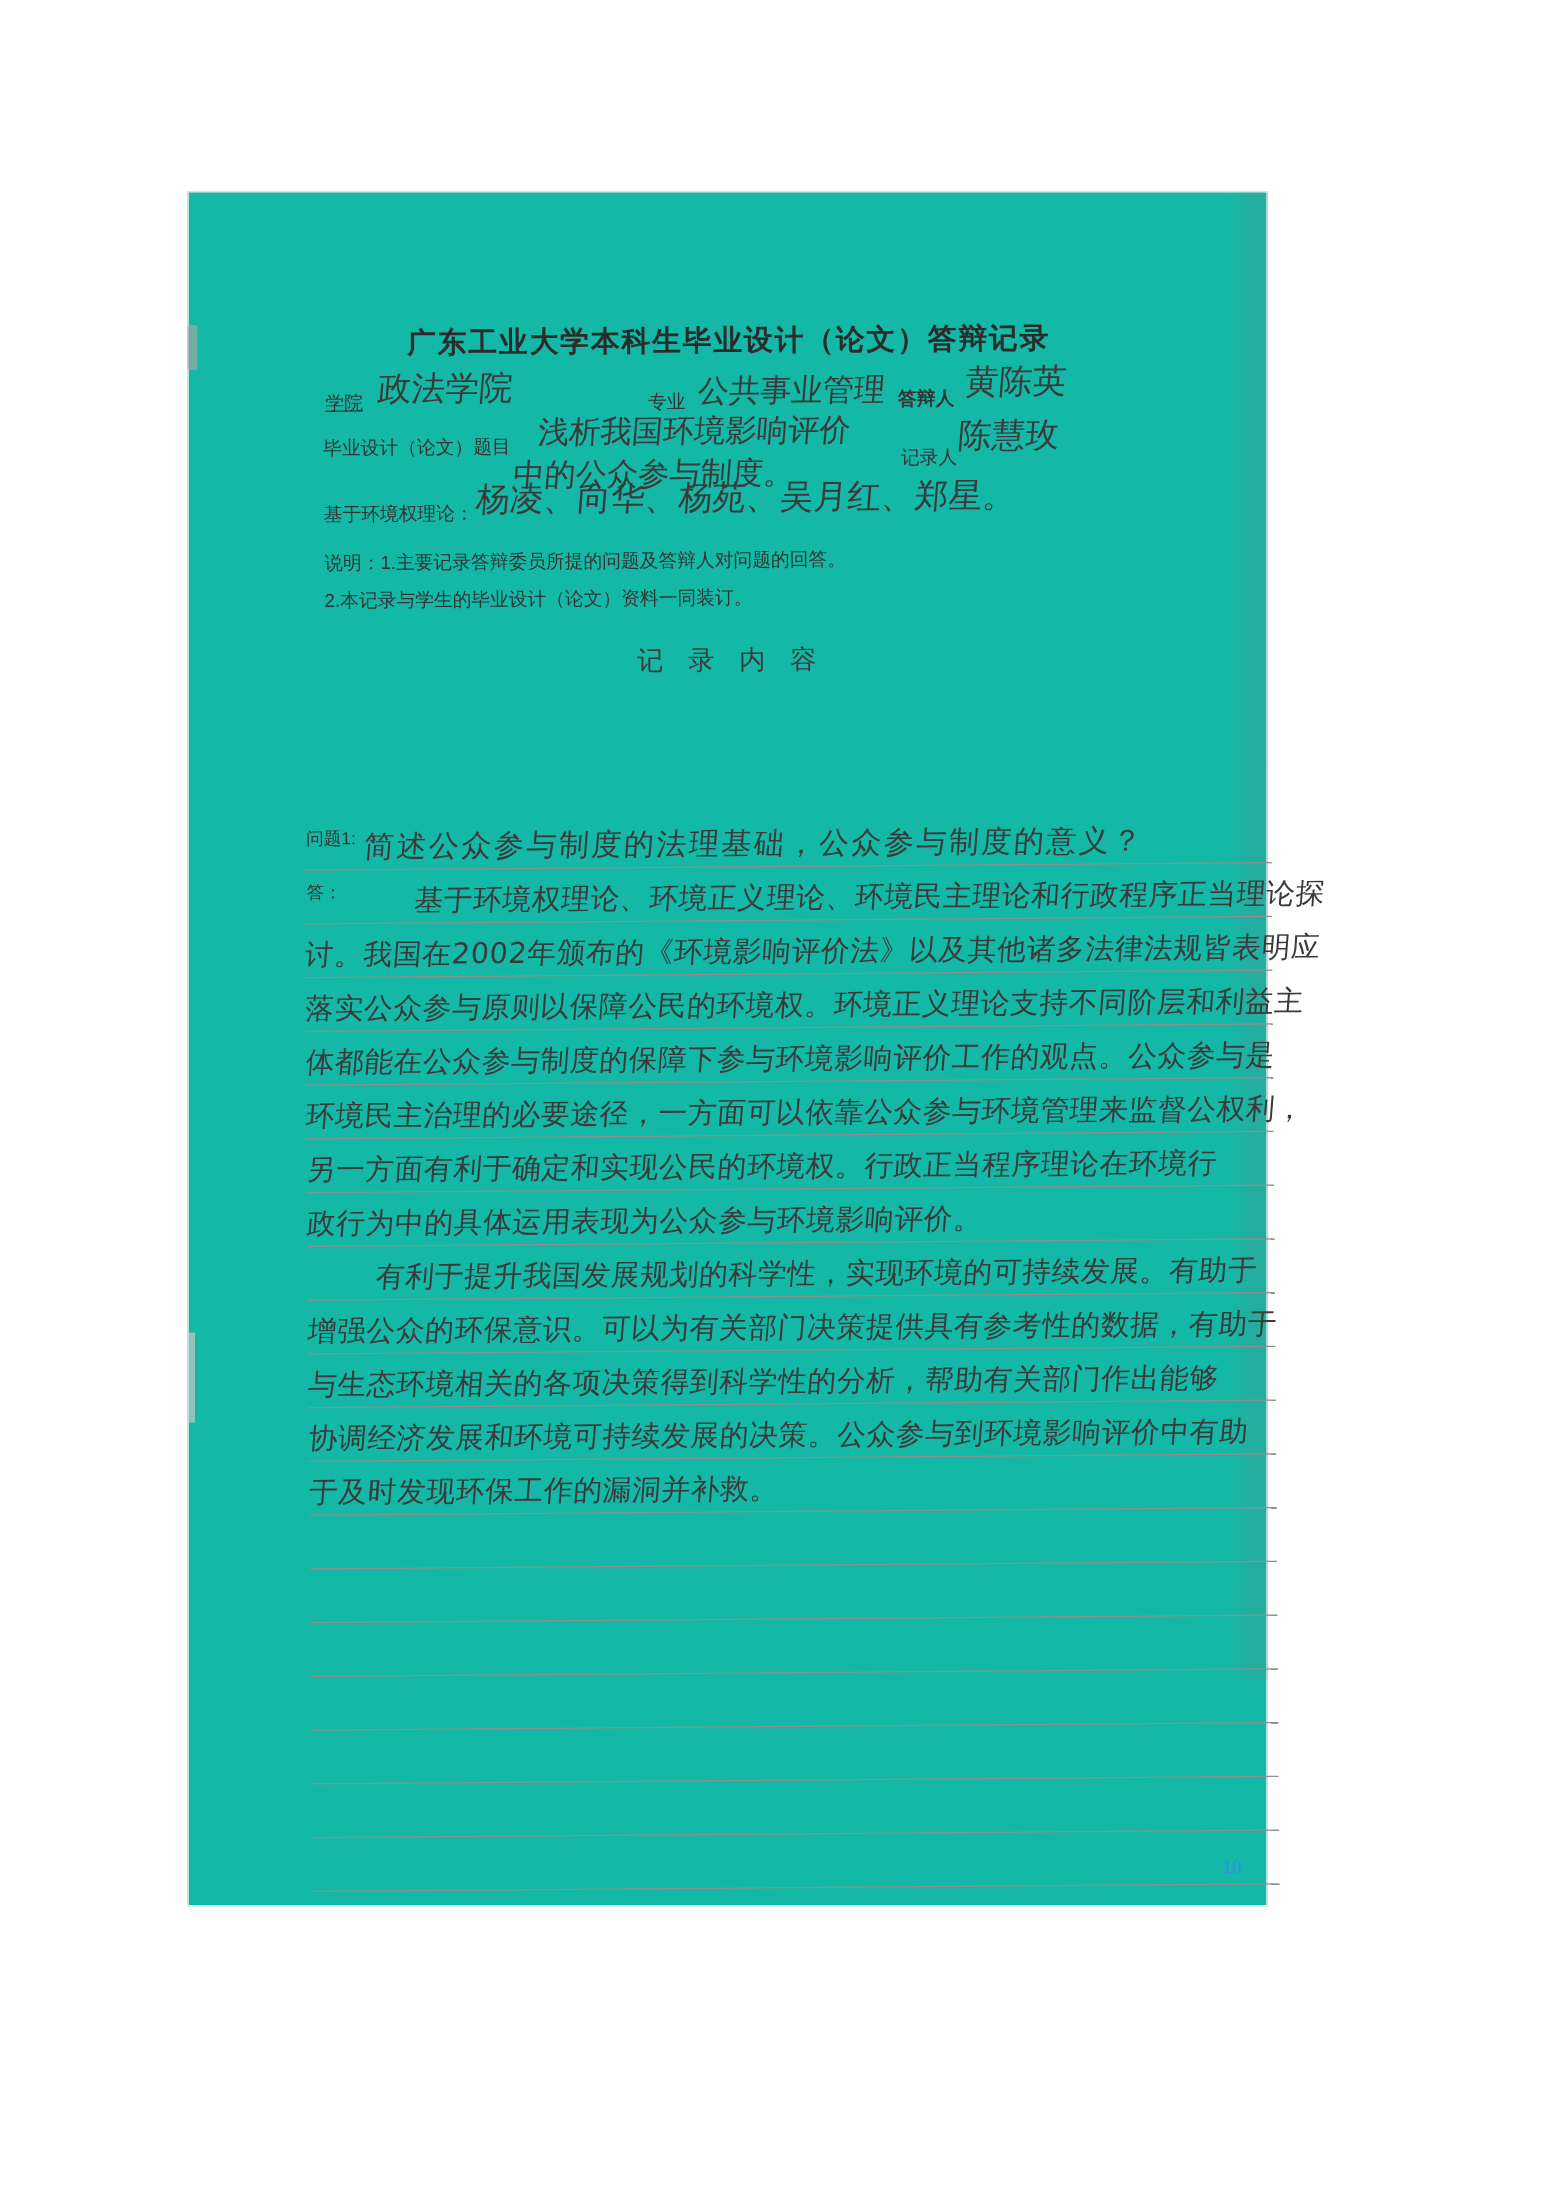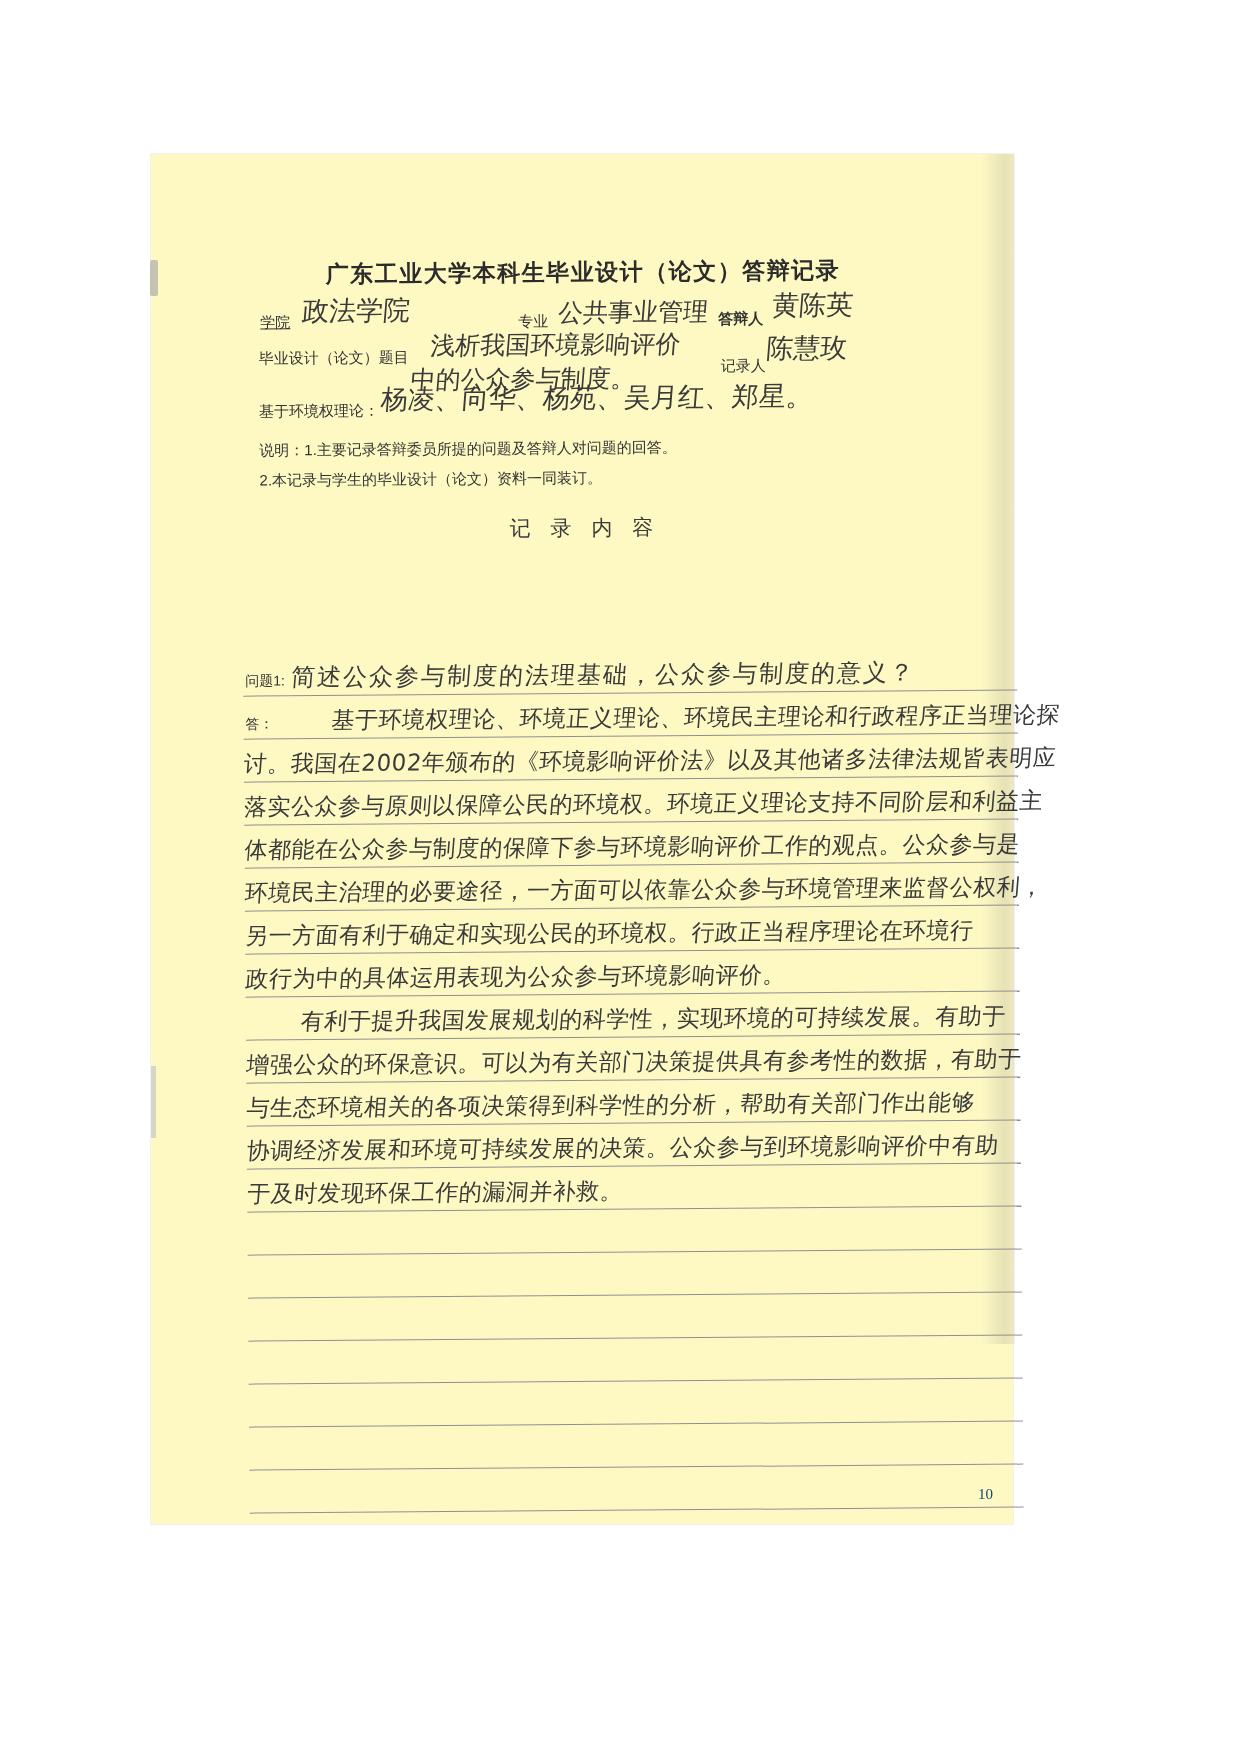--- a/index.html
+++ b/index.html
@@ -3,21 +3,21 @@
 <meta charset="utf-8">
 <style>
   html,body { margin:0; padding:0; background:#ffffff; }
   .canvas {
     position:relative; width:1240px; height:1754px;
     background:#ffffff; overflow:hidden;
     font-family:"Liberation Sans", sans-serif;
   }
   .scan {
     position:absolute; left:150px; top:153px; width:862px; height:1370px;
-    background:#fef9c3;
+    background:#14b8a6;
     border:1px solid #f1f1f1;
   }
   .tilt { position:absolute; left:0; top:0; width:100%; height:100%;
     transform:rotate(-0.45deg); transform-origin:50% 0; }
   
   .edge-band-right {
     position:absolute; right:-2px; top:0; width:34px; height:1190px;
     background:linear-gradient(to right, rgba(120,120,120,0) 0%, rgba(120,120,120,0.18) 70%, rgba(120,120,120,0.10) 100%);
   }
   .mark-topleft {
@@ -45,29 +45,29 @@
   .record-heading {
     position:absolute; left:0; top:360px; width:100%;
     text-align:center; font-size:21px; color:#3a3a3a; letter-spacing:7px;
   }
   .rows { position:absolute; left:88px; top:497px; width:774px; }
   .row {
     height:42px; border-bottom:1px solid #8f8f8f;
     position:relative; display:flex; align-items:flex-end;
   }
   .row .rlbl {
-    font-size:14px; color:#333; padding:0 6px 5px 2px; white-space:nowrap;
+    font-size:14px; color:#333; padding:0 6px 15px 2px; white-space:nowrap;
     flex:0 0 auto;
   }
   .row .htext { font-size:23px; letter-spacing:0.5px; padding-bottom:2px; }
   .row .qtext { font-size:24px; letter-spacing:2px; }
   .indent-a { padding-left:52px; }
   .indent-b { padding-left:55px; }
   .page-num {
-    position:absolute; left:978px; top:1486px; font-size:15px; color:#0c4a6e;
+    position:absolute; left:978px; top:1486px; font-size:15px; color:#3b82f6;
     font-family:"Liberation Serif", serif;
   }
 </style>
 </head>
 <body>
 
 <div class="canvas">
   <div class="scan">
     <div class="edge-band-right"></div>
     <div class="mark-topleft"></div>

